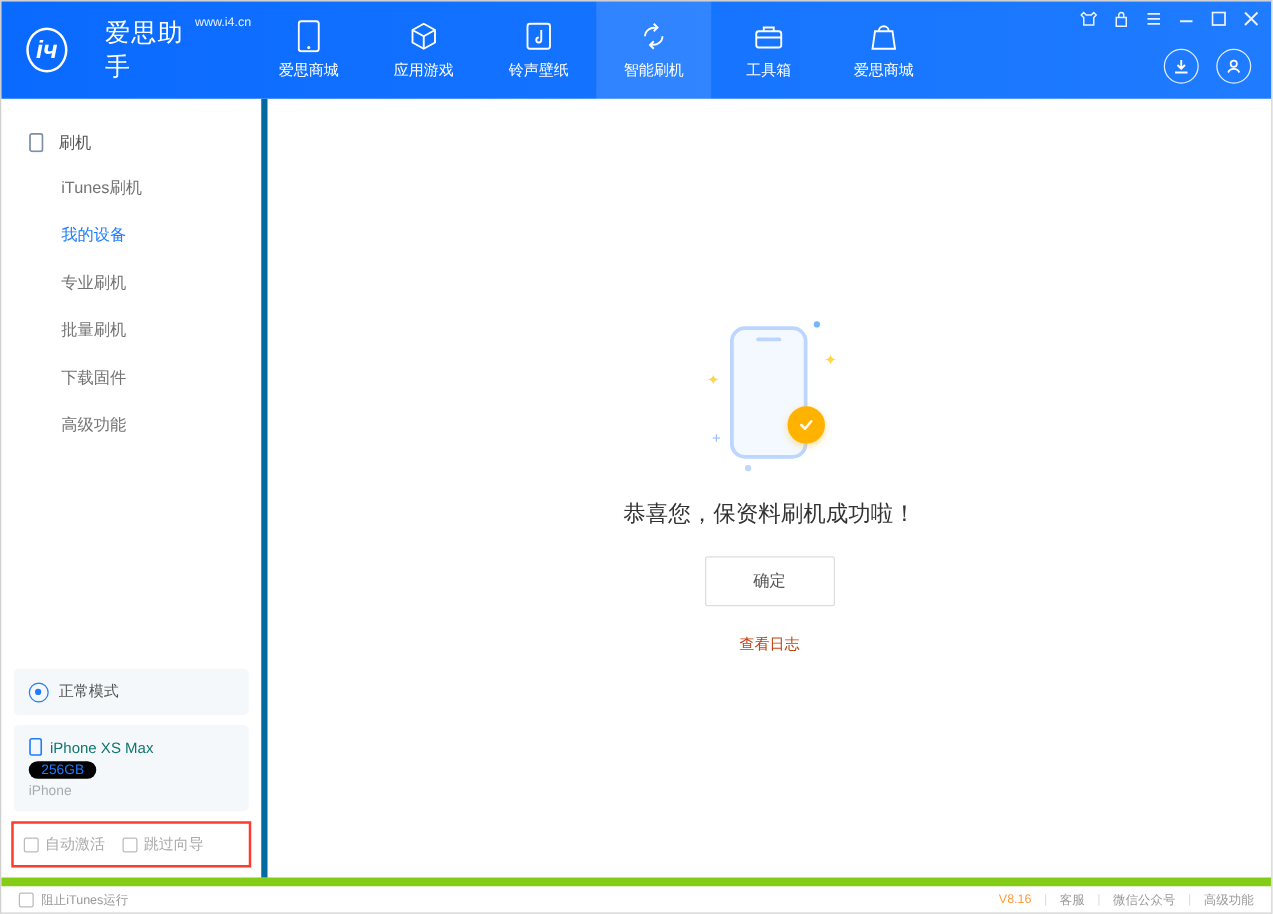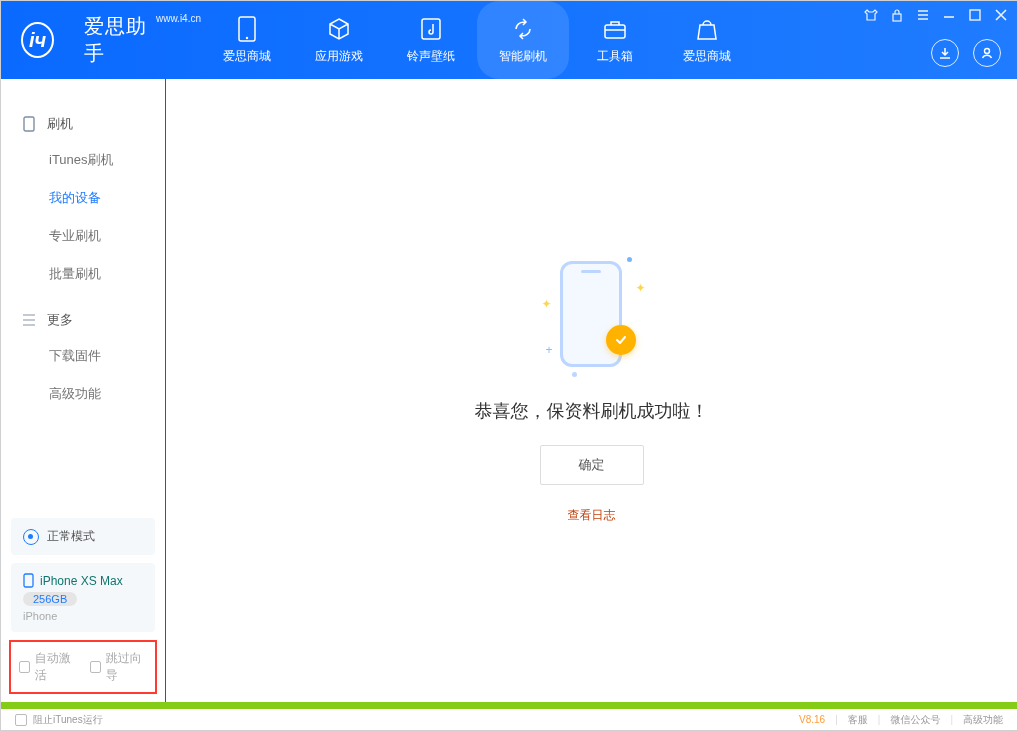--- a/index.html
+++ b/index.html
@@ -8,44 +8,44 @@
 
 .header { height: 78px; background: linear-gradient(to right, #0a6aff, #1f7cff); display: flex; align-items: stretch; color: #fff; padding-left: 20px; position: relative; }
 .logo-block { display: flex; align-items: center; gap: 10px; width: 180px; }
 .logo-icon { width: 36px; height: 36px; border: 2px solid #fff; border-radius: 50%; display: flex; align-items: center; justify-content: center; font-weight: bold; font-size: 20px; font-style: italic; }
 .logo-text { display: flex; flex-direction: row; margin-left: 20px; }
 .logo-title { font-size: 20px; font-weight: 500; letter-spacing: 1px; }
 .logo-sub { font-size: 10px; opacity: 0.9; text-align: center; }
 
 .nav-tabs { display: flex; align-items: stretch; }
 .nav-tab { width: 92px; display: flex; flex-direction: column; align-items: center; justify-content: center; gap: 6px; cursor: pointer; font-size: 12px; position: relative; }
-.nav-tab.active { background: rgba(255,255,255,0.12); border-radius: 22px; }
+.nav-tab.active { background: rgba(255,255,255,0.12); }
 .nav-tab-icon { width: 26px; height: 26px; display: flex; align-items: center; justify-content: center; }
 
 .win-controls { position: absolute; right: 8px; top: 6px; display: flex; gap: 10px; align-items: center; }
 .win-controls > * { width: 16px; height: 16px; display: flex; align-items: center; justify-content: center; cursor: pointer; opacity: 0.9; }
 
 .header-right-icons { position: absolute; right: 16px; bottom: 12px; display: flex; gap: 14px; }
 .hdr-circ { width: 28px; height: 28px; border: 1.5px solid rgba(255,255,255,0.85); border-radius: 50%; display: flex; align-items: center; justify-content: center; cursor: pointer; }
 
 
 .body { display: flex; height: calc(100% - 78px - 28px); }
-.sidebar { width: 165px; border-right: 1px solid #0369a1; display: flex; flex-direction: column; padding-top: 28px; }
+.sidebar { width: 213px; border-right: 5px solid #0369a1; display: flex; flex-direction: column; padding-top: 18px; }
 .sb-section-title { display: flex; align-items: center; gap: 10px; padding: 8px 20px; font-size: 13px; color: #555; }
 .sb-section-title .ic { width: 16px; height: 16px; display: flex; align-items: center; justify-content: center; color: #7d8fa6; }
 .sb-item { padding: 10px 20px 10px 48px; font-size: 13px; color: #737373; cursor: pointer; }
 .sb-item.active { color: #1f7cff; }
 
 .sb-bottom { margin-top: auto; }
 .sb-status, .sb-device { background: #f5f8fb; margin: 0 10px 8px; border-radius: 4px; padding: 10px 12px; font-size: 12px; color: #555; }
 .sb-status { display: flex; align-items: center; gap: 8px; }
 .sb-status-ic { width: 16px; height: 16px; border: 1.5px solid #1f7cff; border-radius: 50%; position: relative; }
 .sb-status-ic::before { content: ""; position: absolute; width: 5px; height: 5px; background: #1f7cff; border-radius: 50%; top: 4px; left: 4px; }
 .sb-device-name { color: #0f766e; font-weight: 500; display: flex; align-items: center; gap: 6px; }
-.sb-device-cap { display: inline-block; background: #e5e5e5; color: #1f7cff; border-radius: 10px; padding: 1px 10px; font-size: 11px; margin-top: 4px; }
+.sb-device-cap { display: inline-block; background: #000000; color: #1f7cff; border-radius: 10px; padding: 1px 10px; font-size: 11px; margin-top: 4px; }
 .sb-device-type { color: #aaa; font-size: 11px; margin-top: 4px; }
 
 .sb-options { border: 2px solid #ff3b30; margin: 6px 8px 8px; padding: 8px 8px; display: flex; gap: 14px; align-items: center; }
 .chk-row { display: flex; align-items: center; gap: 5px; font-size: 12px; color: #aaa; }
 .chk { width: 12px; height: 12px; border: 1px solid #bbb; border-radius: 2px; }
 
 
 .main { flex: 1; display: flex; flex-direction: column; align-items: center; justify-content: center; gap: 22px; }
 .phone-illus { width: 100px; height: 120px; position: relative; }
 .phone-outline { width: 62px; height: 106px; border: 3px solid #bcd6ff; border-radius: 12px; position: absolute; left: 18px; top: 4px; background: #f4f9ff; }
@@ -194,28 +194,20 @@
             <rect x="1" y="1" width="10" height="14" rx="1.5" fill="none" stroke="#7d8fa6" stroke-width="1.4"></rect>
           </svg>
         </span>
       <span>刷机</span>
     </div>
     <div class="sb-item">iTunes刷机</div>
     <div class="sb-item active">我的设备</div>
     <div class="sb-item">专业刷机</div>
     <div class="sb-item">批量刷机</div>
 
-    <div class="sb-section-title" style="margin-top:10px">
-      <span class="ic">
-          <svg width="14" height="12" viewBox="0 0 14 12">
-            <path d="M1 1 H13 M1 6 H13 M1 11 H13" stroke="#b0b8c4" stroke-width="1.5"></path>
-          </svg>
-        </span>
-      <span>更多</span>
-    </div>
     <div class="sb-item">下载固件</div>
     <div class="sb-item">高级功能</div>
 
     <div class="sb-bottom">
       <div class="sb-status">
         <span class="sb-status-ic"></span>
         <span>正常模式</span>
       </div>
       <div class="sb-device">
         <div class="sb-device-name">

